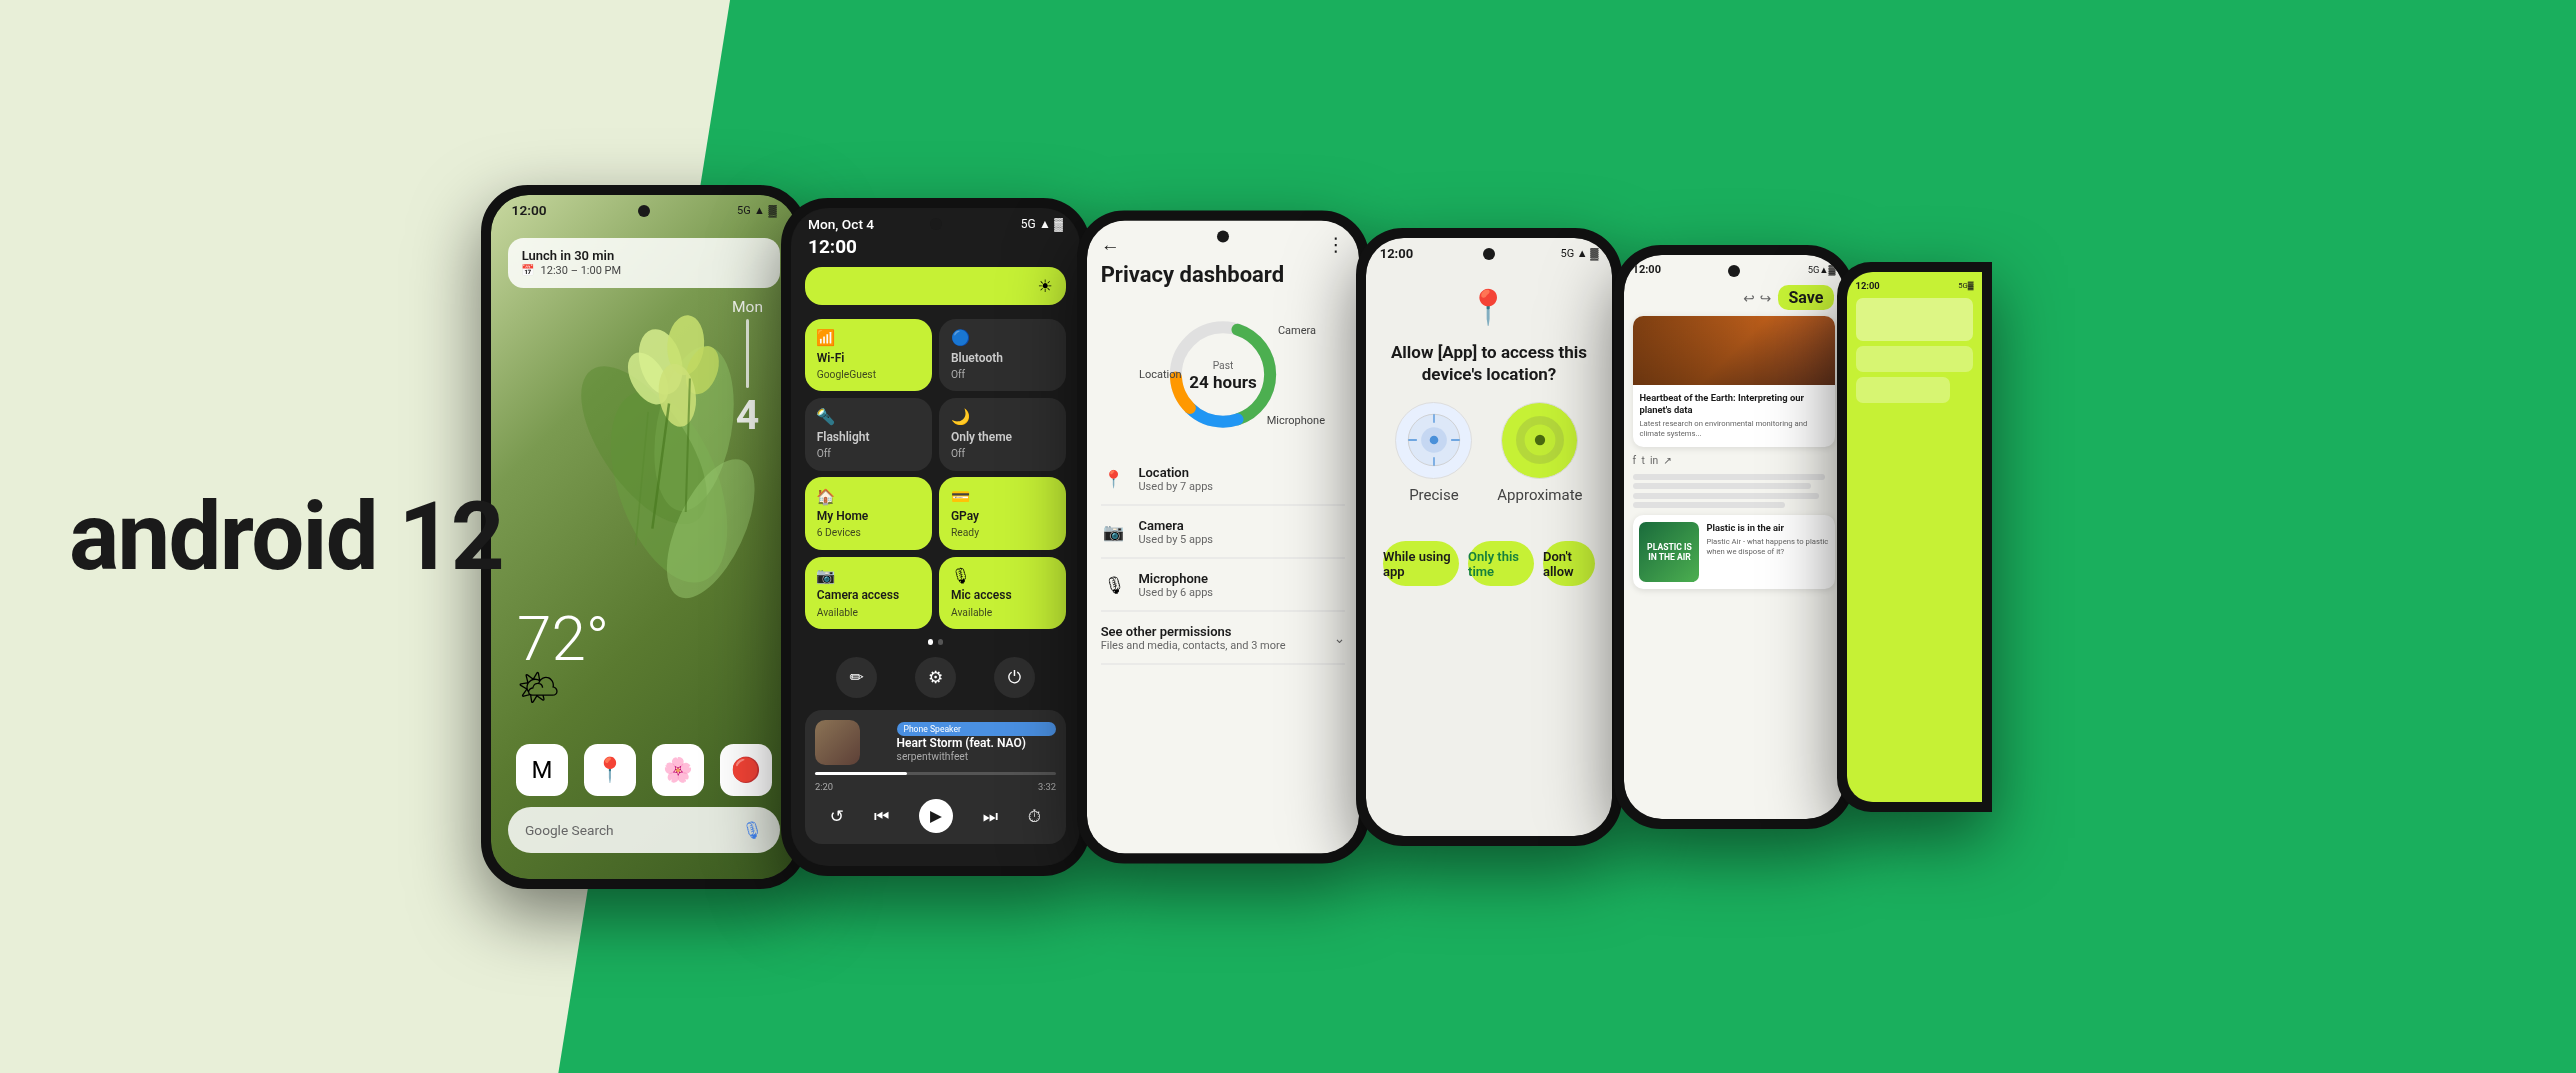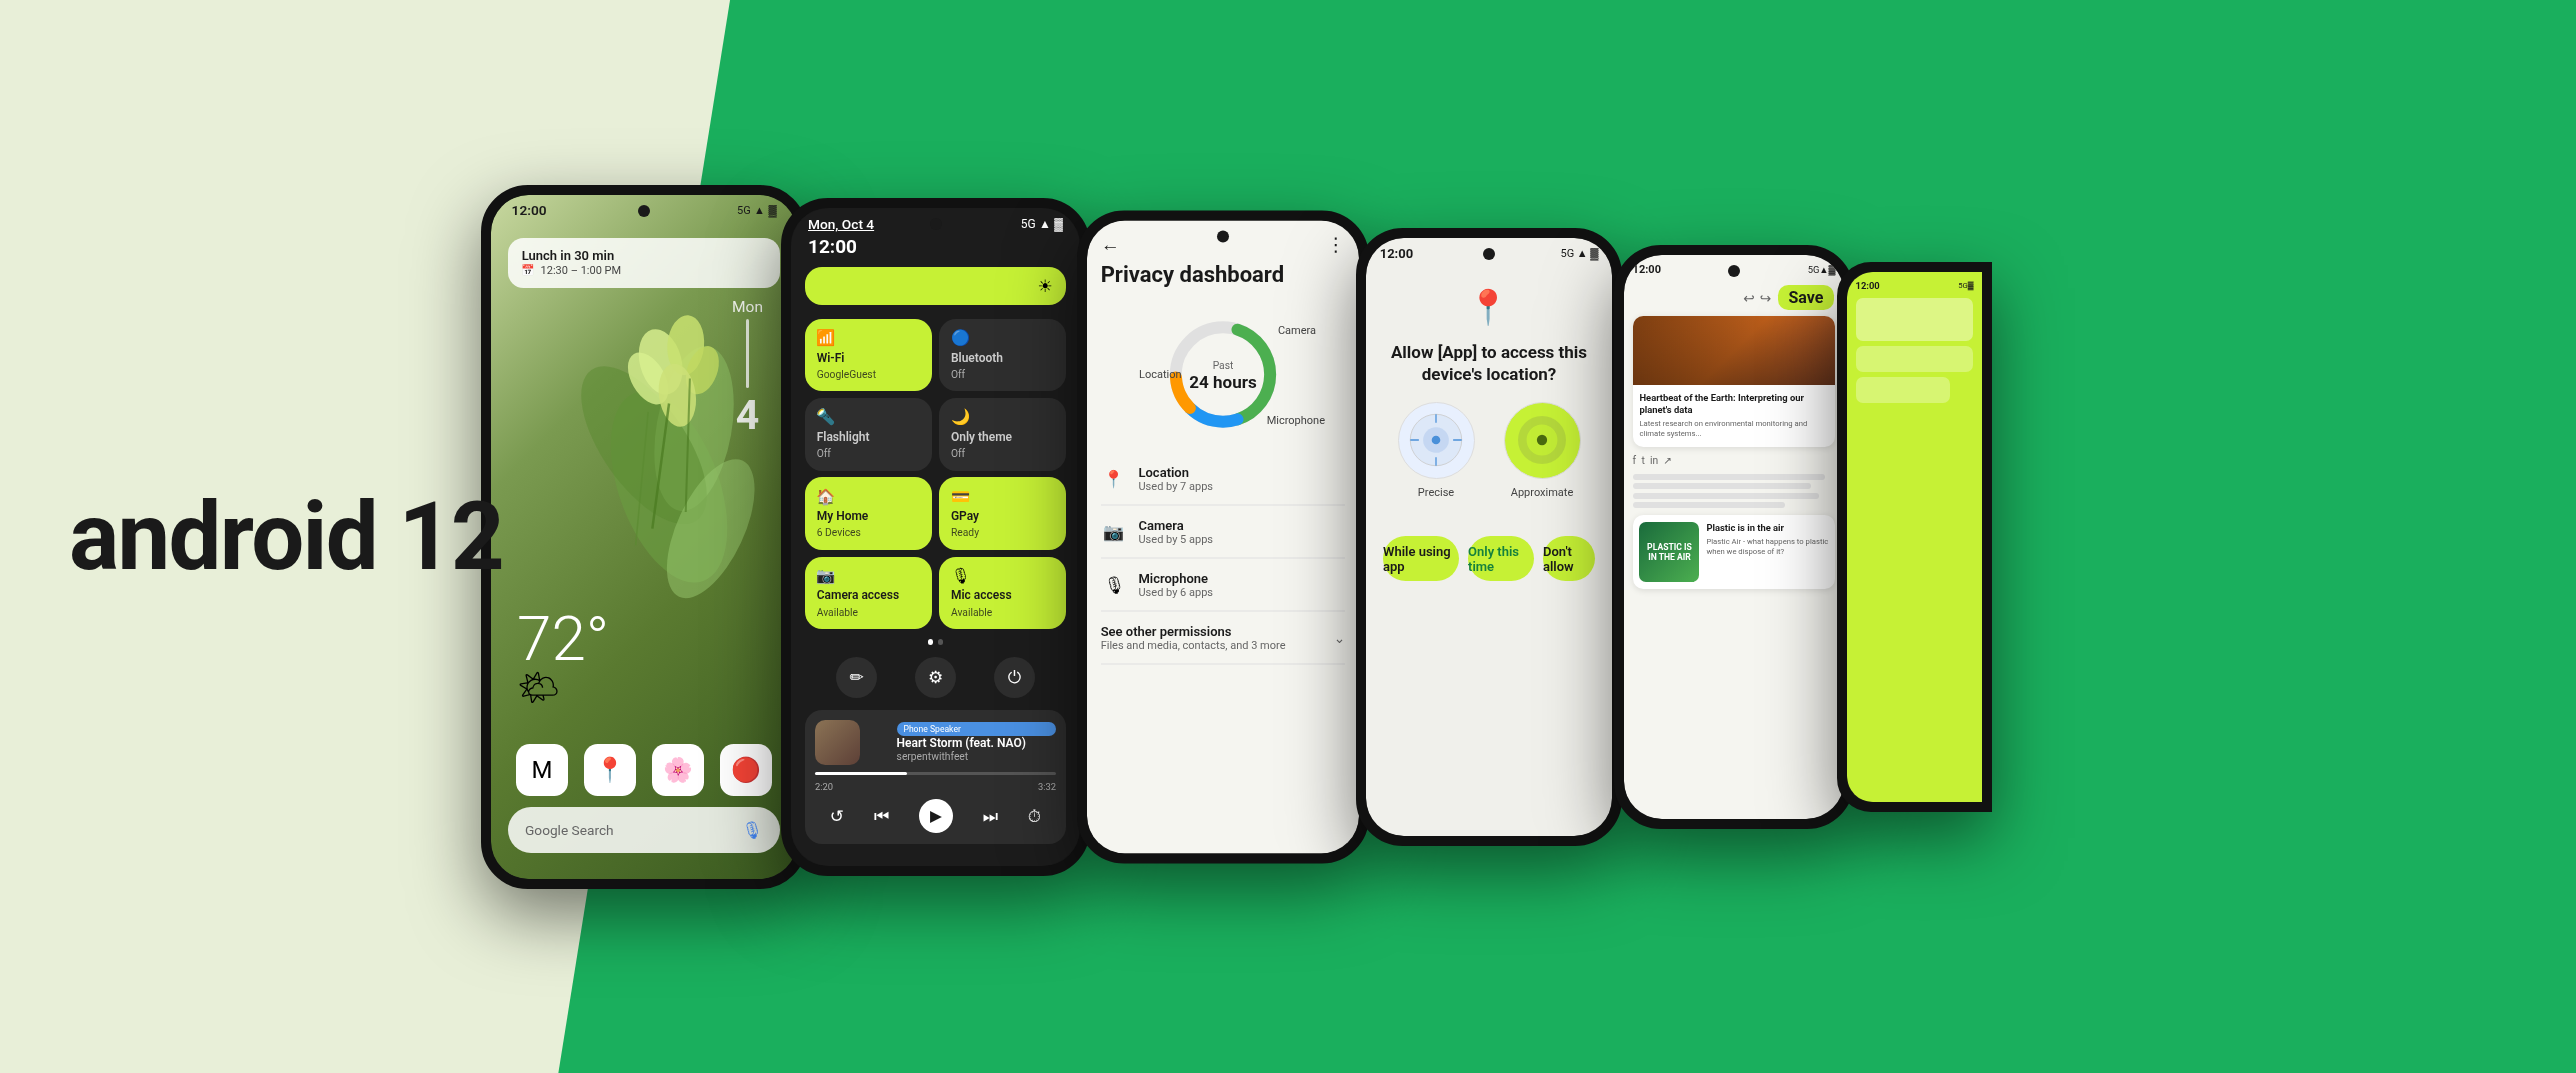--- a/index.html
+++ b/index.html
@@ -244,21 +244,20 @@
     .qs-status-bar {
       padding: 8.6px 17px 0;
       display: flex;
       justify-content: space-between;
       align-items: center;
     }
     .qs-date {
       font-size: 13.7px;
       color: #fff;
       font-weight: 500;
-      text-decoration: underline;
     }
     .qs-status-icons {
       display: flex;
       gap: 3.4px;
       align-items: center;
       color: #fff;
       font-size: 12px;
     }
     .qs-time {
       font-size: 19px;
@@ -562,21 +561,21 @@
       position: relative;
       overflow: hidden;
     }
     .precision-circle-precise {
       background: #e8f0fe;
     }
     .precision-circle-approx {
       background: #c6f135;
     }
     .precision-label {
-      font-size: 11px;
+      font-size: 15px;
       color: #444;
     }
 
     
     .perm-buttons {
       display: flex;
       flex-direction: row;
       gap: 8.6px;
       padding: 0 17px;
     }

